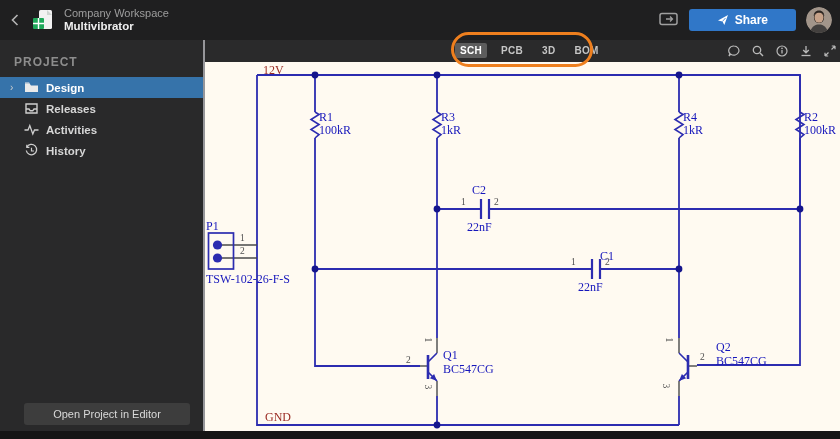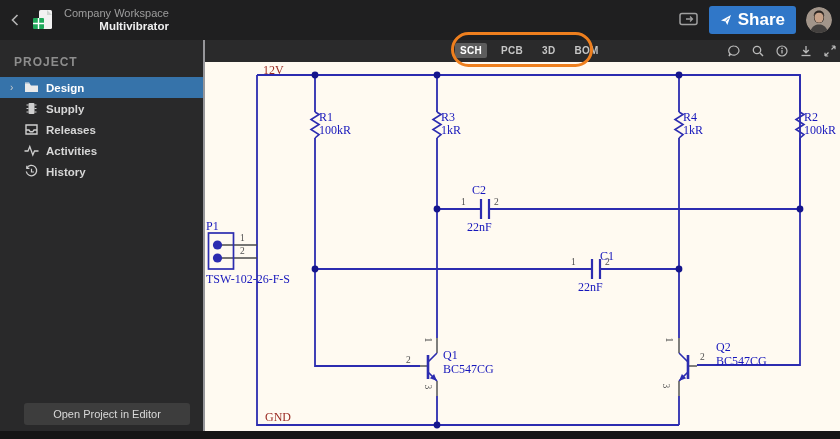--- a/index.html
+++ b/index.html
@@ -7,24 +7,24 @@
   .app {
     position:relative; width:840px; height:439px; overflow:hidden;
     font-family:"Liberation Sans", sans-serif; background:#1f1f1f;
   }
   
   .header { position:absolute; left:0; top:0; width:840px; height:40px; background:#1f1f20; display:flex; align-items:center; }
   .back { width:30px; text-align:center; color:#b5b5b5; font-size:15px; cursor:pointer; }
   .logo { width:26px; height:26px; margin-right:8px; }
   .titles { display:flex; flex-direction:column; line-height:1.2; }
   .ws-name { font-size:11px; color:#9d9d9d; }
-  .prj-name { font-size:11.5px; color:#efefef; font-weight:700;text-align:right; }
+  .prj-name { font-size:11.5px; color:#efefef; font-weight:700; }
   .header-right { margin-left:auto; display:flex; align-items:center; gap:10px; padding-right:8px; }
   .fb-icon { width:20px; height:16px; }
-  .share-btn { display:flex; align-items:center; gap:6px; background:#3077c8; color:#fff; border:none; border-radius:3px; font-size:17px; font-weight:600; padding:4px 11px; cursor:pointer; font-family:inherit; }
+  .share-btn { display:flex; align-items:center; gap:6px; background:#3077c8; color:#fff; border:none; border-radius:3px; font-size:12px; font-weight:600; padding:4px 28px; cursor:pointer; font-family:inherit; }
   .avatar { width:26px; height:26px; border-radius:50%; overflow:hidden; }
   
   .sidebar { position:absolute; left:0; top:40px; width:205px; height:391px; background:#29292a; border-right:2px solid #96969a; }
   .sb-section { padding:15px 0 8px 14px; font-size:12px; letter-spacing:1px; color:#8d8d8d; font-weight:700; }
   .sb-item { display:flex; align-items:center; height:21px; padding-left:10px; color:#d6d6d6; font-size:11.5px; cursor:pointer; }
   .sb-item.selected { background:#3673aa; color:#fff; }
   .sb-chevron { width:14px; font-size:10px; color:#cfcfcf; text-align:left; }
   .sb-icon { width:15px; height:15px; margin-right:7px; display:inline-flex; color:#cfcfcf; }
   .sb-item.selected .sb-icon { color:#eaeaea; }
   .sb-label { font-weight:600; }
@@ -105,30 +105,20 @@
             <path d="M1 3.5 h4.5 l1.5 2 h7 v6.5 h-13 Z" fill="currentColor"></path>
             <path d="M1 3.5 v-1 h4 l1 1" fill="currentColor"></path>
           </svg>
       </span>
       <span class="sb-label">Design</span>
     </div>
     <div class="sb-item">
       <span class="sb-chevron"></span>
       <span class="sb-icon">
         <svg width="15" height="15" viewBox="0 0 15 15">
-            <rect x="4.5" y="2" width="6" height="11" rx="1" fill="currentColor"></rect>
-            <path d="M4.5 4 h-2 M4.5 7.5 h-2 M4.5 11 h-2 M10.5 4 h2 M10.5 7.5 h2 M10.5 11 h2" stroke="currentColor" stroke-width="1.2"></path>
-          </svg>
-      </span>
-      <span class="sb-label">Supply</span>
-    </div>
-    <div class="sb-item">
-      <span class="sb-chevron"></span>
-      <span class="sb-icon">
-        <svg width="15" height="15" viewBox="0 0 15 15">
             <path d="M2 3 h11 v9 h-11 Z M2 8 h3 l1.3 1.8 h2.4 L10 8 h3" fill="none" stroke="currentColor" stroke-width="1.4"></path>
           </svg>
       </span>
       <span class="sb-label">Releases</span>
     </div>
     <div class="sb-item">
       <span class="sb-chevron"></span>
       <span class="sb-icon">
         <svg width="15" height="15" viewBox="0 0 15 15">
             <path d="M0.5 8 H4 L5.8 3.5 L8.8 12 L10.5 8 H14.5" fill="none" stroke="currentColor" stroke-width="1.3"></path>

